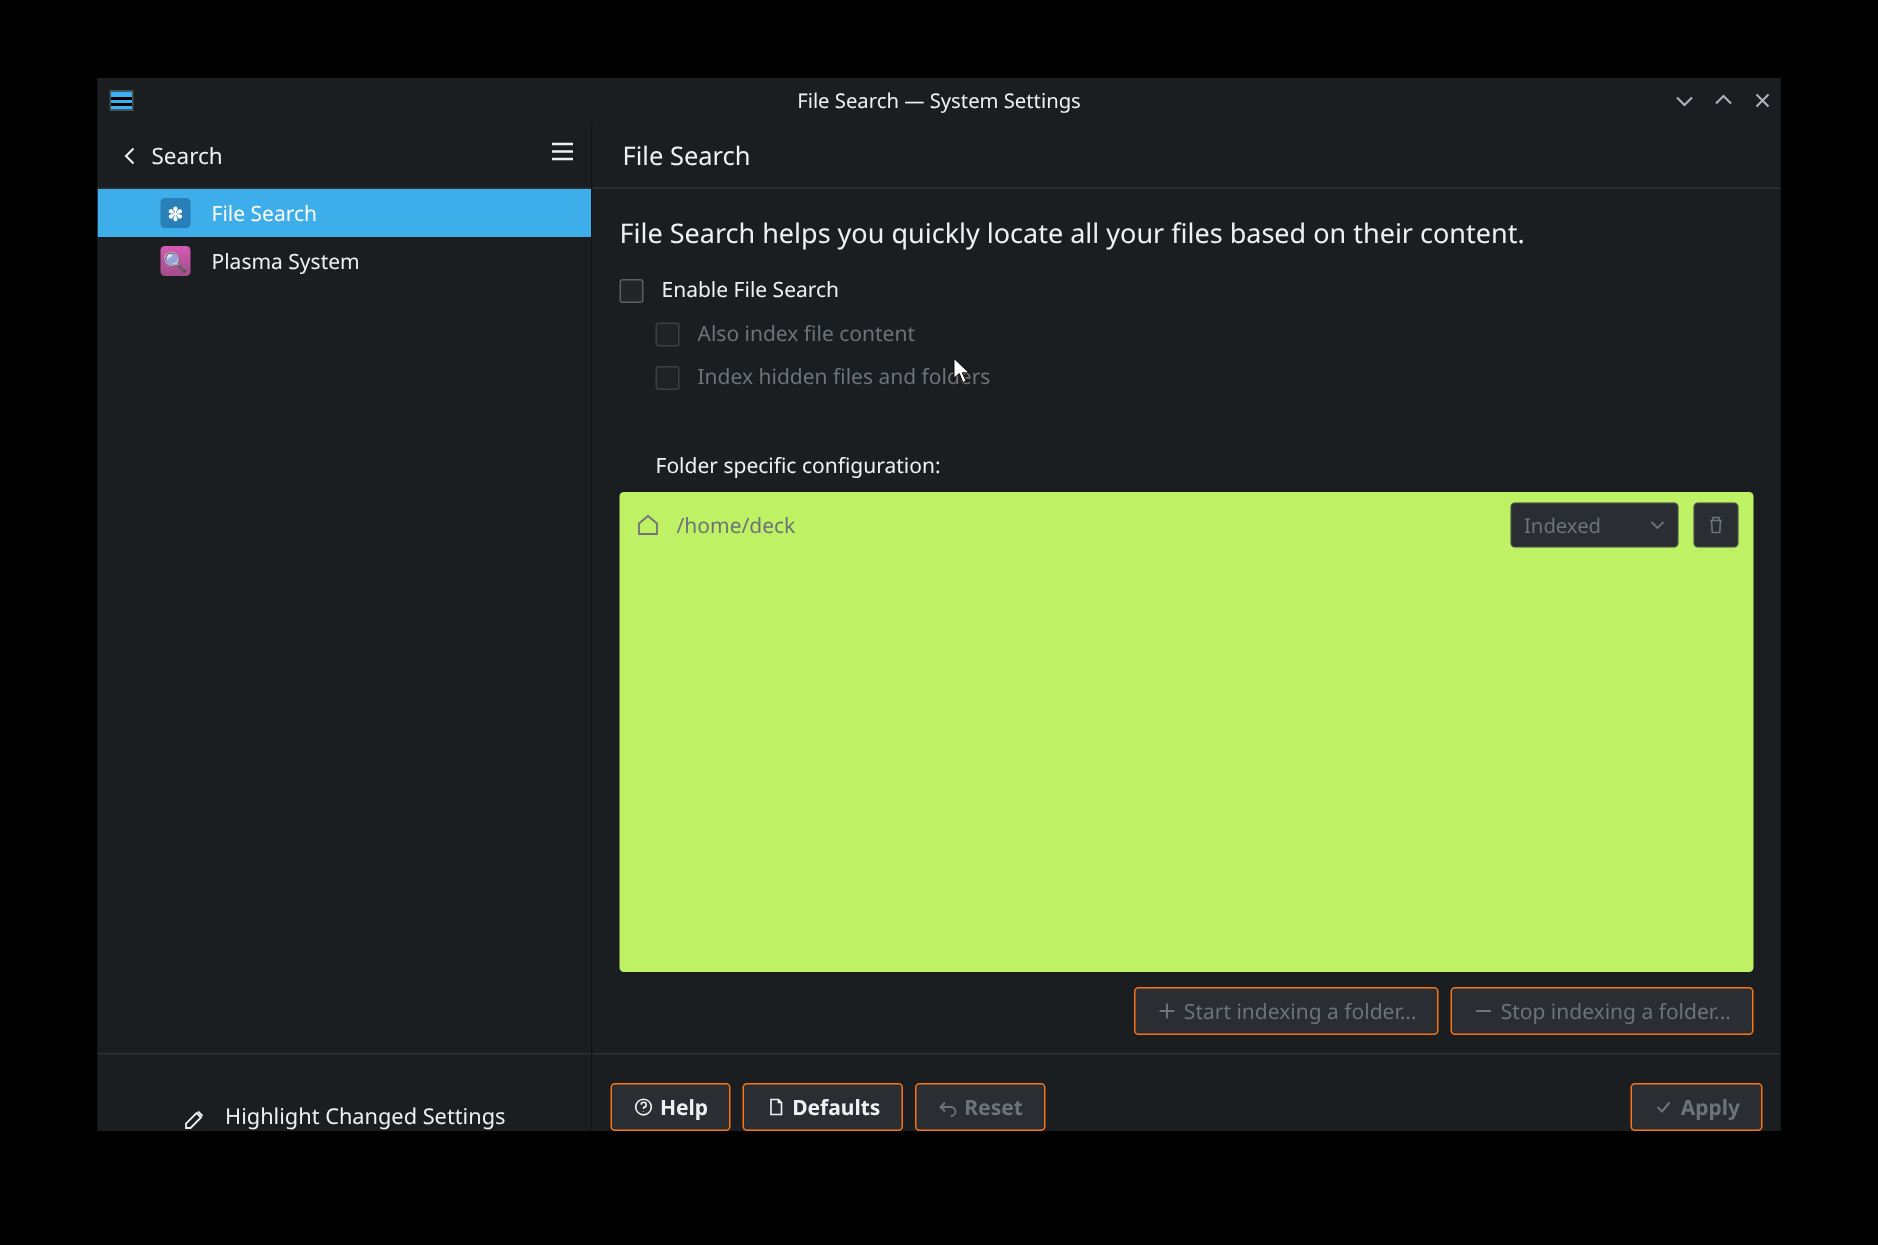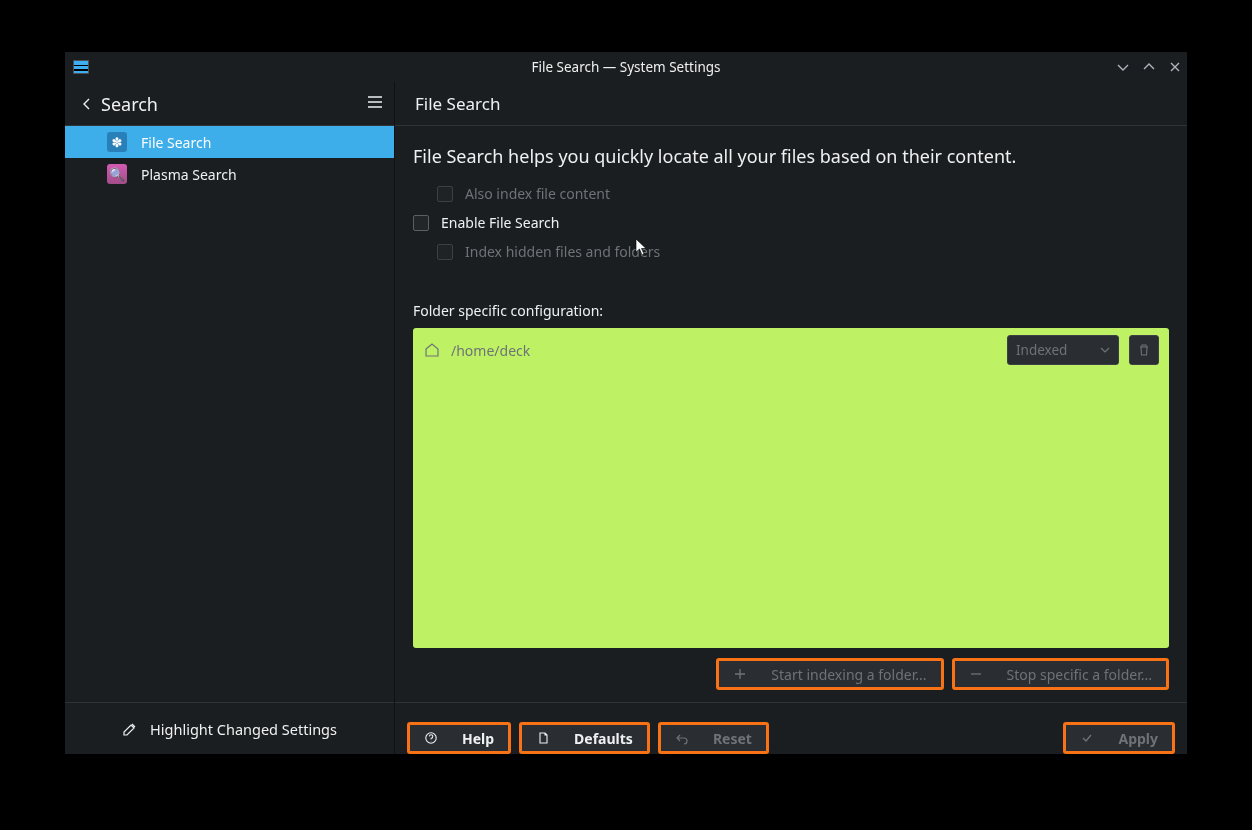--- a/index.html
+++ b/index.html
@@ -11,53 +11,53 @@
   .titlebar .title { position: absolute; left: 0; right: 0; text-align: center; font-size: 13.5px; color: #eff0f1; pointer-events: none; }
   .titlebar .win-controls { position: absolute; right: 4px; top: 0; height: 30px; display: flex; align-items: center; gap: 10px; }
   .win-btn { width: 16px; height: 16px; display: flex; align-items: center; justify-content: center; color: #aeb4ba; cursor: pointer; }
   .win-btn svg { width: 14px; height: 14px; }
   
   .body { flex: 1; display: flex; min-height: 0; }
   .sidebar { width: 330px; background: #1b1e20; display: flex; flex-direction: column; border-right: 1px solid #0f1112; }
   .sidebar-header { height: 44px; display: flex; align-items: center; padding: 0 10px 0 16px; border-bottom: 1px solid #303336; }
   .back-btn { display: flex; align-items: center; gap: 8px; cursor: pointer; }
   .back-btn svg { width: 12px; height: 12px; }
-  .back-label { font-size: 18px; }
+  .back-label { font-size: 15px; }
   .hamburger { margin-left: auto; cursor: pointer; }
   .hamburger svg { width: 18px; height: 18px; }
   .nav-list { flex: 1; overflow: auto; }
   .nav-item { display: flex; align-items: center; height: 32px; padding-left: 42px; gap: 14px; cursor: pointer; }
   .nav-item.selected { background: #3daee9; color: #fcfcfc; }
   .nav-icon { width: 20px; height: 20px; border-radius: 3px; display: flex; align-items: center; justify-content: center; font-size: 13px; flex-shrink: 0; }
   .nav-icon.paw { background:#2980b9; color:#fff; }
   .nav-icon.mag { background:linear-gradient(#d35bb3,#a24d8a); color:#fff; }
-  .sidebar-footer { height: 52px; border-top: 1px solid #303336; display: flex; align-items: center; justify-content: center; gap: 12px; cursor: pointer; font-size: 14.5px; }
+  .sidebar-footer { height: 52px; border-top: 1px solid #303336; display: flex; align-items: flex-end; justify-content: center; gap: 12px; cursor: pointer; font-size: 14.5px; }
   .sidebar-footer svg { width: 16px; height: 16px; }
   
   .main { flex: 1; display: flex; flex-direction: column; min-width: 0; background: #1b1e20; }
   .main-header { height: 44px; display: flex; align-items: center; padding-left: 20px; border-bottom: 1px solid #303336; font-size: 17px; }
   .content { flex: 1; padding: 18px 18px 0 18px; display: flex; flex-direction: column; min-height: 0; }
   .desc { font-size: 18px; color: #eff0f1; margin-bottom: 16px; }
   .check-row { display: flex; align-items: center; gap: 12px; margin-bottom: 10px; }
   .check-row.sub { padding-left: 24px; color: #6e7378; }
   .checkbox { width: 16px; height: 16px; border: 1px solid #5a5f64; border-radius: 2px; background: #232629; cursor: pointer; flex-shrink:0; }
   .check-row.sub .checkbox { border-color: #3c4044; background:#202326; cursor: default; }
-  .section-label { margin-top: 30px; margin-bottom: 8px; font-size: 14px; }
+  .section-label { margin-top: 30px; margin-bottom: 8px; font-size: 14px; margin-left: 24px; }
   .folder-list { flex: 1; background: #bef264; border-radius: 3px; padding: 0; overflow: auto; min-height: 0; }
   .folder-row { display: flex; align-items: center; height: 44px; padding: 0 10px; gap: 10px; }
   .folder-row.disabled { color: #6e7378; }
   .home-icon { width: 18px; height: 18px; flex-shrink:0; }
   .home-icon svg { width: 18px; height: 18px; }
   .folder-path { flex: 1; }
   .select { width: 112px; height: 30px; background: #2a2e32; border: 1px solid #3c4044; border-radius: 3px; display: flex; align-items: center; padding: 0 8px; gap: 6px; color: #6e7378; font-size: 13.5px; }
   .select svg { width: 10px; height: 10px; margin-left: auto; }
   .icon-btn { width: 30px; height: 30px; background: #2a2e32; border: 1px solid #3c4044; border-radius: 3px; display: flex; align-items: center; justify-content: center; color:#6e7378; }
   .icon-btn svg { width: 14px; height: 14px; }
   .folder-actions { display: flex; justify-content: flex-end; gap: 8px; padding: 10px 0 0 0; margin-bottom: 12px; }
-  .btn { height: 32px; padding: 0 14px; background: #2a2e32; border: 3px solid #f97316; border-radius: 3px; display: inline-flex; align-items: center; gap: 24px; font-size: 14px; color: #eff0f1; cursor: pointer; }
+  .btn { height: 32px; padding: 0 14px; background: #2a2e32; border: 1px solid #f97316; border-radius: 3px; display: inline-flex; align-items: center; gap: 4px; font-size: 14px; color: #eff0f1; cursor: pointer; }
   .btn.disabled { color: #6e7378; cursor: default; }
   .btn svg { width: 14px; height: 14px; }
   .footer { height: 52px; border-top: 1px solid #303336; display: flex; align-items: flex-end; padding: 0 12px; gap: 8px; font-weight: bold; }
   .footer .spacer { flex: 1; }
   
   .cursor { position: absolute; left: 570px; top: 186px; width: 16px; height: 16px; pointer-events: none; }
   .cursor svg { width: 16px; height: 20px; }
 </style>
 </head>
 <body>
@@ -102,44 +102,44 @@
             </svg>
         </div>
       </div>
       <div class="nav-list">
         <div class="nav-item selected">
           <div class="nav-icon paw">✽</div>
           <span>File Search</span>
         </div>
         <div class="nav-item">
           <div class="nav-icon mag">🔍</div>
-          <span>Plasma Search</span>
+          <span>Plasma System</span>
         </div>
       </div>
       <div class="sidebar-footer">
         <svg viewBox="0 0 16 16">
             <path d="M2 14 L5 14 L12 7 L9 4 L2 11 Z M10 3 L13 6" stroke="#eff0f1" stroke-width="1.2" fill="none"></path>
           </svg>
         <span>Highlight Changed Settings</span>
       </div>
     </div>
 
     <div class="main">
       <div class="main-header">File Search</div>
 
       <div class="content">
         <div class="desc">File Search helps you quickly locate all your files based on their content.</div>
 
+        <div class="check-row">
+          <div class="checkbox"></div>
+          <span>Enable File Search</span>
+        </div>
         <div class="check-row sub">
           <div class="checkbox"></div>
           <span>Also index file content</span>
-        </div>
-        <div class="check-row">
-          <div class="checkbox"></div>
-          <span>Enable File Search</span>
         </div>
         <div class="check-row sub">
           <div class="checkbox"></div>
           <span>Index hidden files and folders</span>
         </div>
 
         <div class="section-label">Folder specific configuration:</div>
 
         <div class="folder-list">
           <div class="folder-row disabled">
@@ -167,21 +167,21 @@
           <div class="btn disabled">
             <svg viewBox="0 0 14 14">
                 <path d="M7 2 V12 M2 7 H12" stroke="#6e7378" stroke-width="1.3"></path>
               </svg>
             <span>Start indexing a folder...</span>
           </div>
           <div class="btn disabled">
             <svg viewBox="0 0 14 14">
                 <path d="M2 7 H12" stroke="#6e7378" stroke-width="1.3"></path>
               </svg>
-            <span>Stop specific a folder...</span>
+            <span>Stop indexing a folder...</span>
           </div>
         </div>
       </div>
 
       <div class="footer">
         <div class="btn">
           <svg viewBox="0 0 14 14">
               <circle cx="7" cy="7" r="5.2" stroke="#eff0f1" stroke-width="1.1" fill="none"></circle>
               <path d="M5.4 5.4 A1.7 1.7 0 1 1 7.2 7.2 L7 8.3 M7 10 L7 10.3" stroke="#eff0f1" stroke-width="1.1" fill="none"></path>
             </svg>

